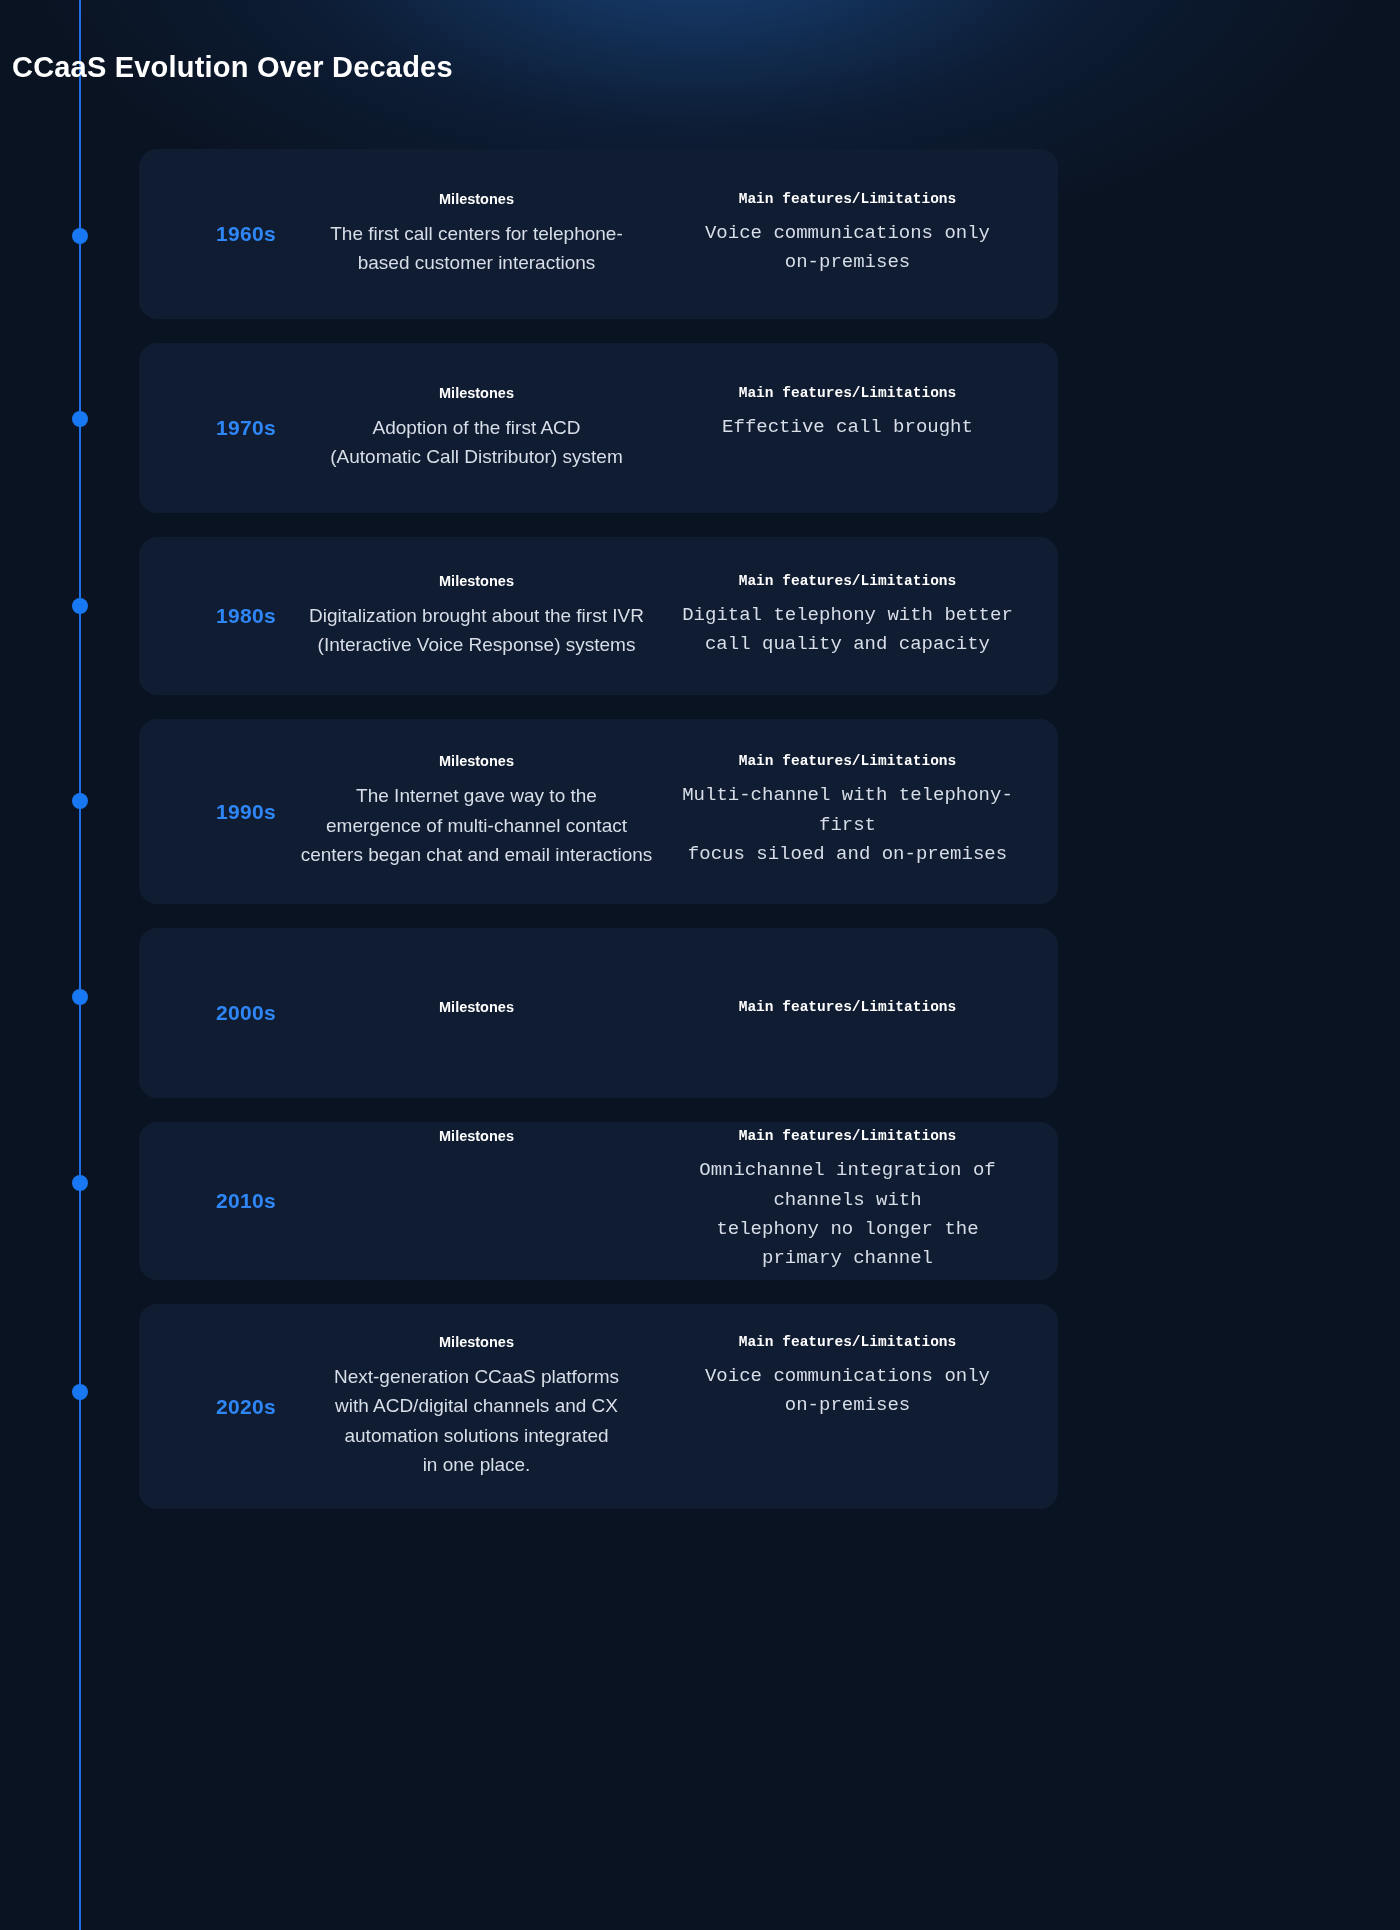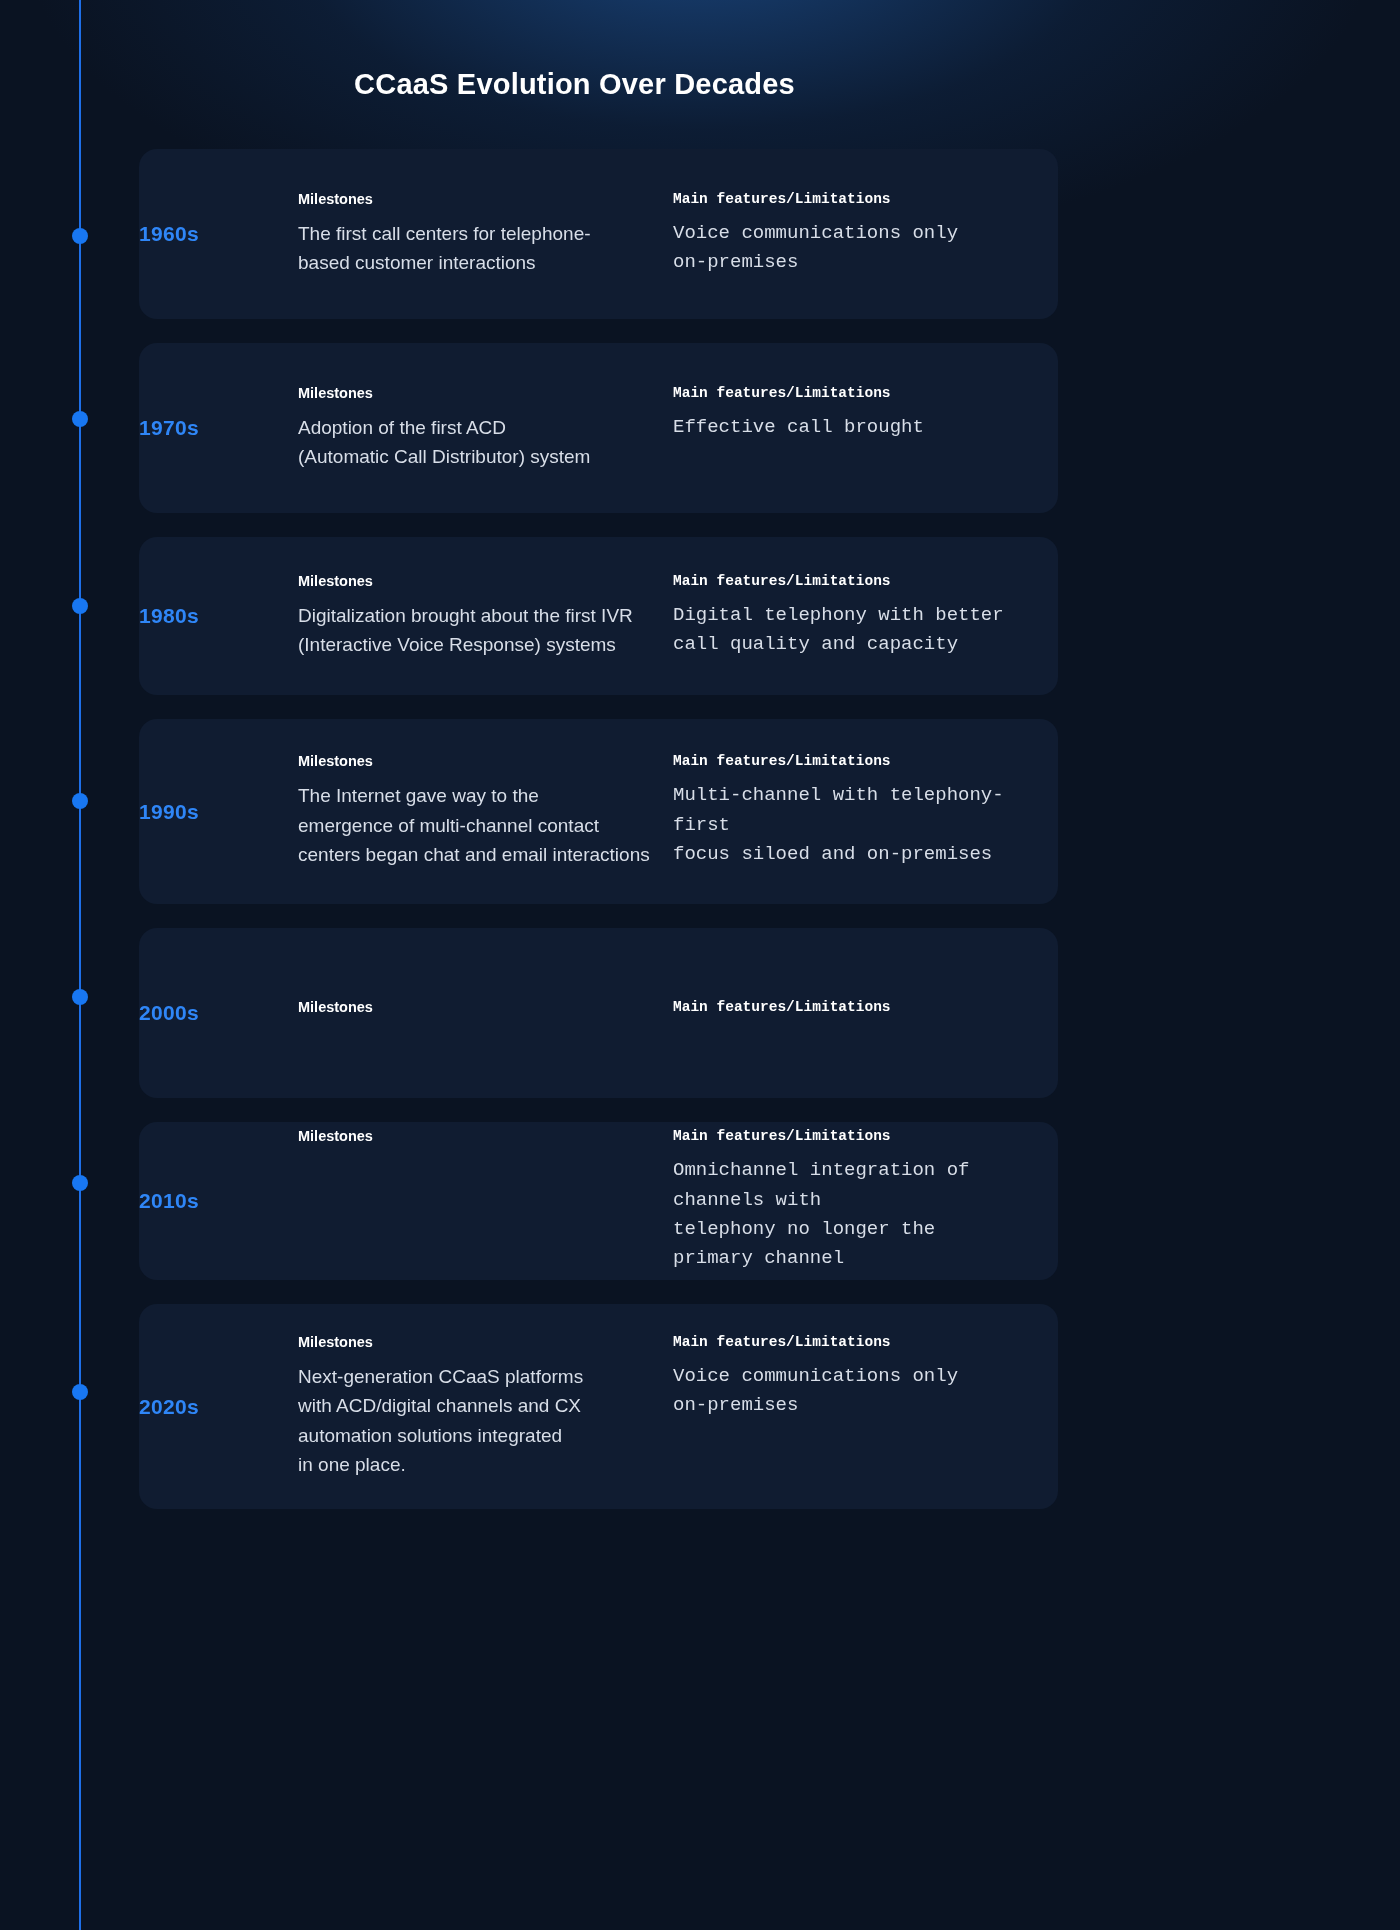--- a/index.html
+++ b/index.html
@@ -50,24 +50,24 @@
     left: 72px;
     width: 16px;
     height: 16px;
     border-radius: 50%;
     background: #1877f2;
   }
 
   
   #page-title {
     position: absolute;
-    top: 68px;
+    top: 51px;
     left: 0;
     width: 1137px;
-    text-align: center;
+    text-align: left;
     font-size: 29px;
     font-weight: bold;
     letter-spacing: 0.2px;
     color: #ffffff;
     padding-left: 12px;
   }
 
   
   #cards {
     position: absolute;
@@ -82,31 +82,33 @@
     border-radius: 18px;
     margin-bottom: 24px;
     display: flex;
     align-items: center;
     padding: 0 0 0 0;
   }
 
   .card-decade {
     width: 159px;
     flex: 0 0 159px;
+    text-align: right;
     padding-right: 22px;
     font-size: 21px;
     font-weight: bold;
     color: #2f86f7;
     letter-spacing: 0.3px;
   }
 
   .card-cols {
     display: flex;
     flex: 1 1 auto;
     padding: 0 18px 0 0;
+    text-align: center;
   }
 
   .col {
     padding-right: 18px;
   }
   .col-milestones { flex: 0 0 375px; }
   .col-features   { flex: 1 1 auto; font-family: Liberation Mono, monospace; }
 
   .col-heading {
     font-size: 14.5px;

